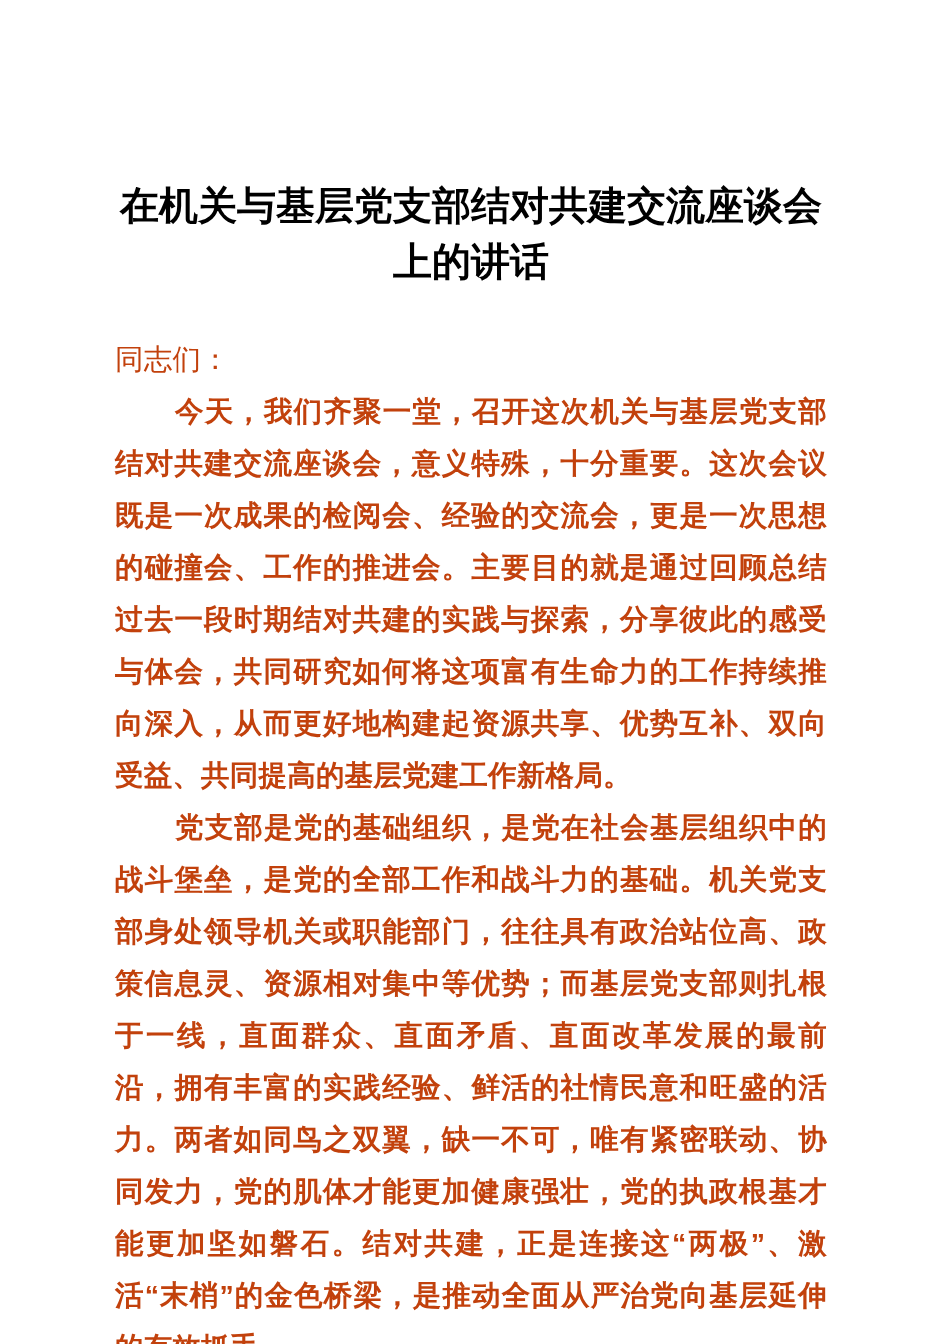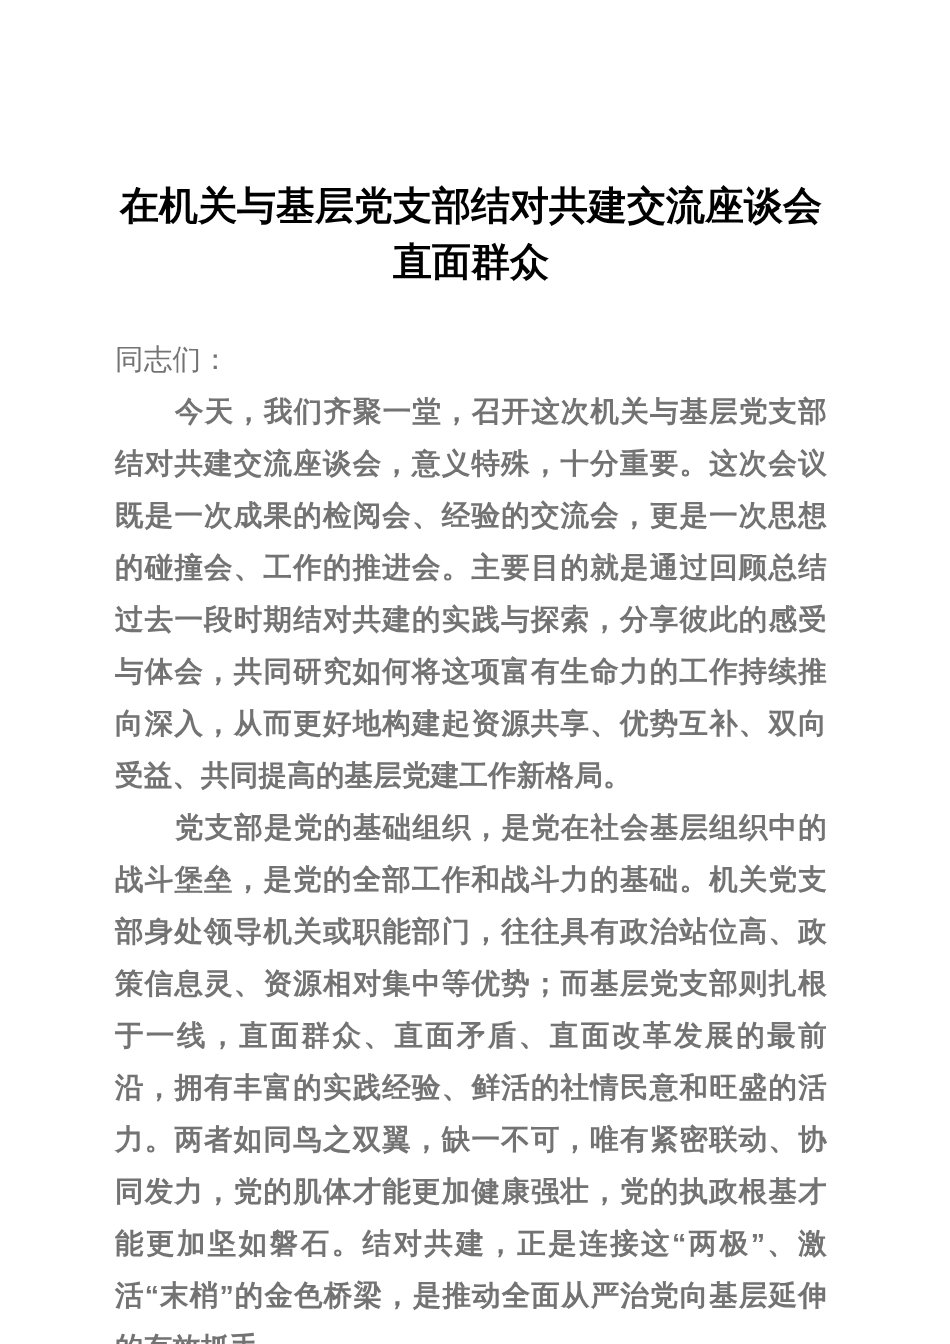--- a/index.html
+++ b/index.html
@@ -58,37 +58,37 @@
   }
 
   p.para {
     margin: 0;
     padding: 0;
     font-size: 28.5px;
     line-height: 52px;
     text-align: justify;
     text-justify: inter-character;
     text-align-last: left;
-    color: #737373;
+    color: #c2410c;
     word-break: break-all;
     letter-spacing: 0.2px;
   }
 
   p.indent {
     text-indent: 60px;
     font-weight: bold;
   }
 </style>
 </head>
 <body>
 
 <div class="page">
   <div class="content">
 
-    <h1 class="doc-title"><span>在机关与基层党支部结对共建交流座谈会</span><br><span>直面群众</span></h1>
+    <h1 class="doc-title"><span>在机关与基层党支部结对共建交流座谈会</span><br><span>上的讲话</span></h1>
 
     <div class="body-block">
       <p class="para">同志们：</p>
       <p class="para indent">今天，我们齐聚一堂，召开这次机关与基层党支部结对共建交流座谈会，意义特殊，十分重要。这次会议既是一次成果的检阅会、经验的交流会，更是一次思想的碰撞会、工作的推进会。主要目的就是通过回顾总结过去一段时期结对共建的实践与探索，分享彼此的感受与体会，共同研究如何将这项富有生命力的工作持续推向深入，从而更好地构建起资源共享、优势互补、双向受益、共同提高的基层党建工作新格局。</p>
       <p class="para indent">党支部是党的基础组织，是党在社会基层组织中的战斗堡垒，是党的全部工作和战斗力的基础。机关党支部身处领导机关或职能部门，往往具有政治站位高、政策信息灵、资源相对集中等优势；而基层党支部则扎根于一线，直面群众、直面矛盾、直面改革发展的最前沿，拥有丰富的实践经验、鲜活的社情民意和旺盛的活力。两者如同鸟之双翼，缺一不可，唯有紧密联动、协同发力，党的肌体才能更加健康强壮，党的执政根基才能更加坚如磐石。结对共建，正是连接这“两极”、激活“末梢”的金色桥梁，是推动全面从严治党向基层延伸的有效抓手，</p>
     </div>
 
   </div>
 </div>
 

